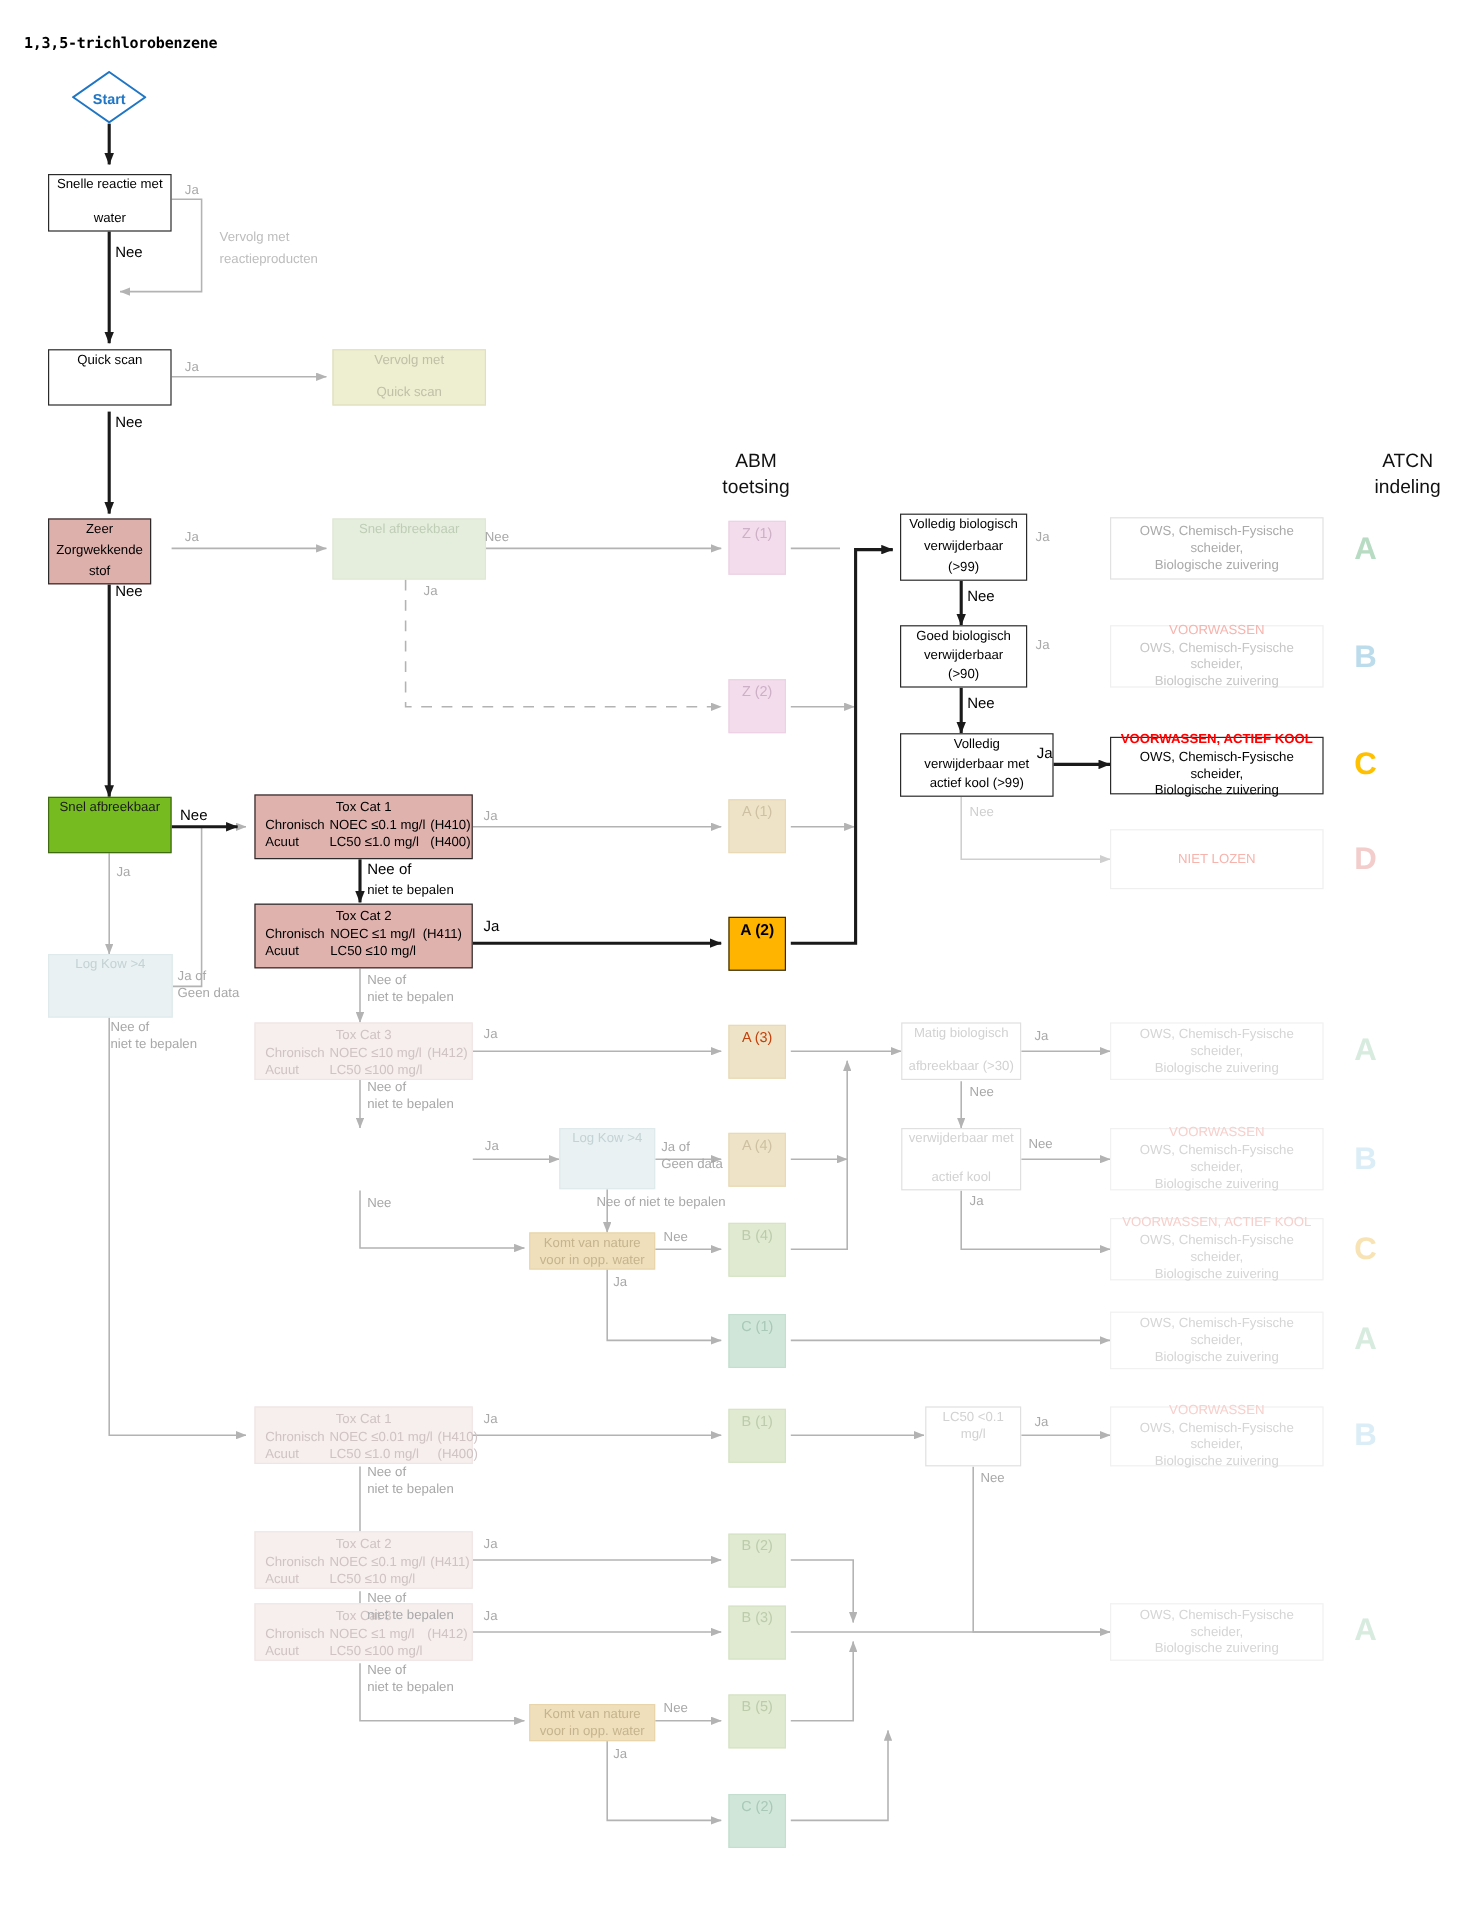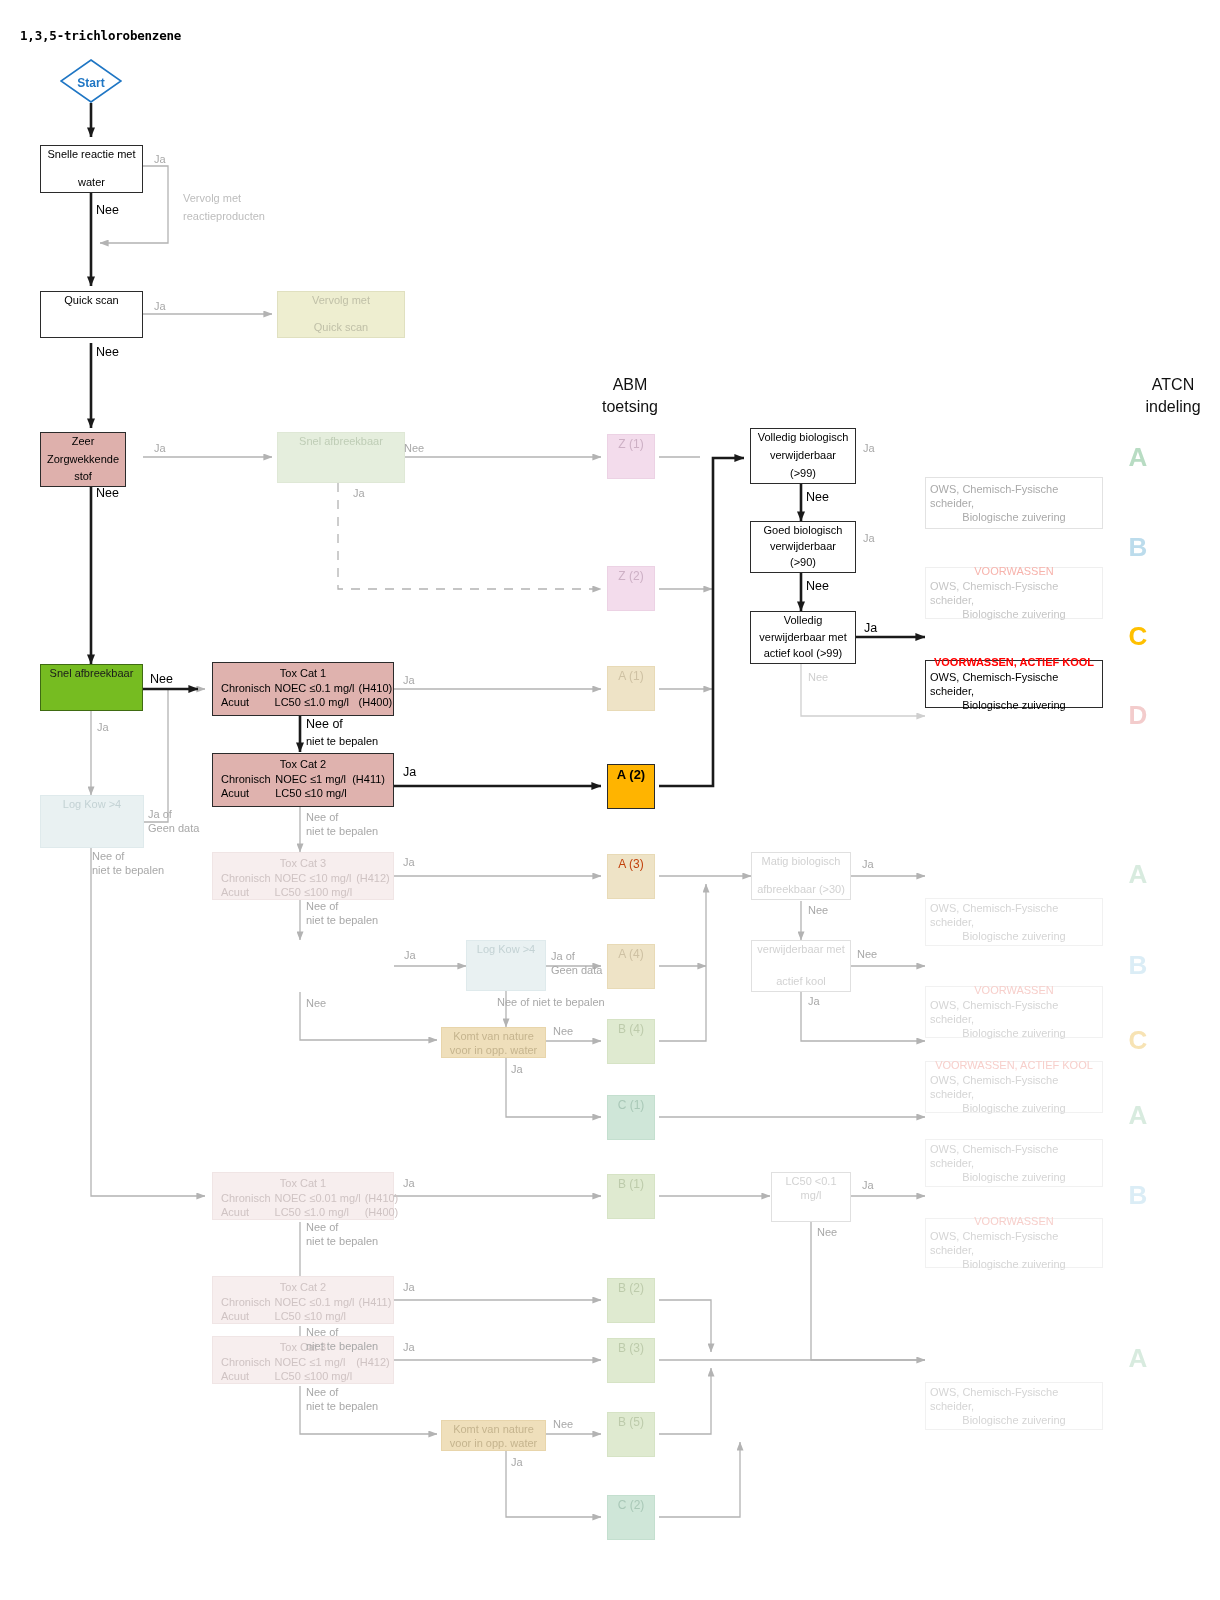--- a/index.html
+++ b/index.html
@@ -103,26 +103,25 @@
     position:absolute;
     font-size:12px;
     font-weight:700;
     color:#1f76c4;
   }
 
   .outbox {
     position:absolute;
     border:1px solid #d8d8d8;
     display:flex; flex-direction:column; align-items:center; justify-content:center;
-    text-align:left;
+    text-align:center;
     font-size:11px;
     line-height:1.3;
     color:#a9a9a9;
     padding:2px 4px;
-    margin-top:46px;
   }
   .outbox.active { border:1.5px solid #2b2b2b; color:#000; }
   .outbox .hl { color:#f7b3ac; }
   .outbox.active .hl { color:#ff0000; }
 </style>
 </head>
 <body>
 
 <div id="canvas">
 
@@ -465,21 +464,21 @@
   <div class="node active" style="left:750px; top:428px; width:106px; height:56px; background:#fff;">
     <span>Volledig biologisch</span>
     <span>verwijderbaar</span>
     <span>(&gt;99)</span>
   </div>
   <div class="node active" style="left:750px; top:521px; width:106px; height:52px; background:#fff;">
     <span>Goed biologisch</span>
     <span>verwijderbaar</span>
     <span>(&gt;90)</span>
   </div>
-  <div class="node active" style="left:750px; top:611px; width:106px; height:53px; background:#fff;">
+  <div class="node active" style="left:750px; top:611px; width:128px; height:53px; background:#fff;">
     <span>Volledig</span>
     <span>verwijderbaar met</span>
     <span>actief kool (&gt;99)</span>
   </div>
 
   <div class="node" style="left:751px; top:852px; width:100px; height:48px; background:#fff; border-color:#e0e0e0; color:#d2d2d2;">
     <span>Matig biologisch</span>
     <span>afbreekbaar (&gt;30)</span>
   </div>
   <div class="node" style="left:751px; top:940px; width:100px; height:52px; background:#fff; border-color:#e0e0e0; color:#d2d2d2;">
@@ -503,20 +502,23 @@
   </div>
   <div class="cat" style="left:1108px; top:534px; width:60px; color:#bcdcec;">B</div>
 
   <div class="outbox active" style="left:925px; top:614px; width:178px; height:48px; background:#fff;">
     <span class="hl" style="font-weight:700;">VOORWASSEN, ACTIEF KOOL</span>
     <span>OWS, Chemisch-Fysische scheider,</span>
     <span>Biologische zuivering</span>
   </div>
   <div class="cat" style="left:1108px; top:623px; width:60px; color:#ffc000;">C</div>
 
+  <div class="outbox" style="left:925px; top:691px; width:178px; height:50px; border-color:#efefef;">
+    <span class="hl">NIET LOZEN</span>
+  </div>
   <div class="cat" style="left:1108px; top:702px; width:60px; color:#f3cccc;">D</div>
 
   <div class="outbox" style="left:925px; top:852px; width:178px; height:48px; border-color:#f1f1f1; color:#d5d5d5;">
     <span>OWS, Chemisch-Fysische scheider,</span>
     <span>Biologische zuivering</span>
   </div>
   <div class="cat" style="left:1108px; top:861px; width:60px; color:#d8ebdf;">A</div>
 
   <div class="outbox" style="left:925px; top:940px; width:178px; height:52px; border-color:#f1f1f1; color:#d5d5d5;">
     <span class="hl" style="color:#f7cfcb;">VOORWASSEN</span>

